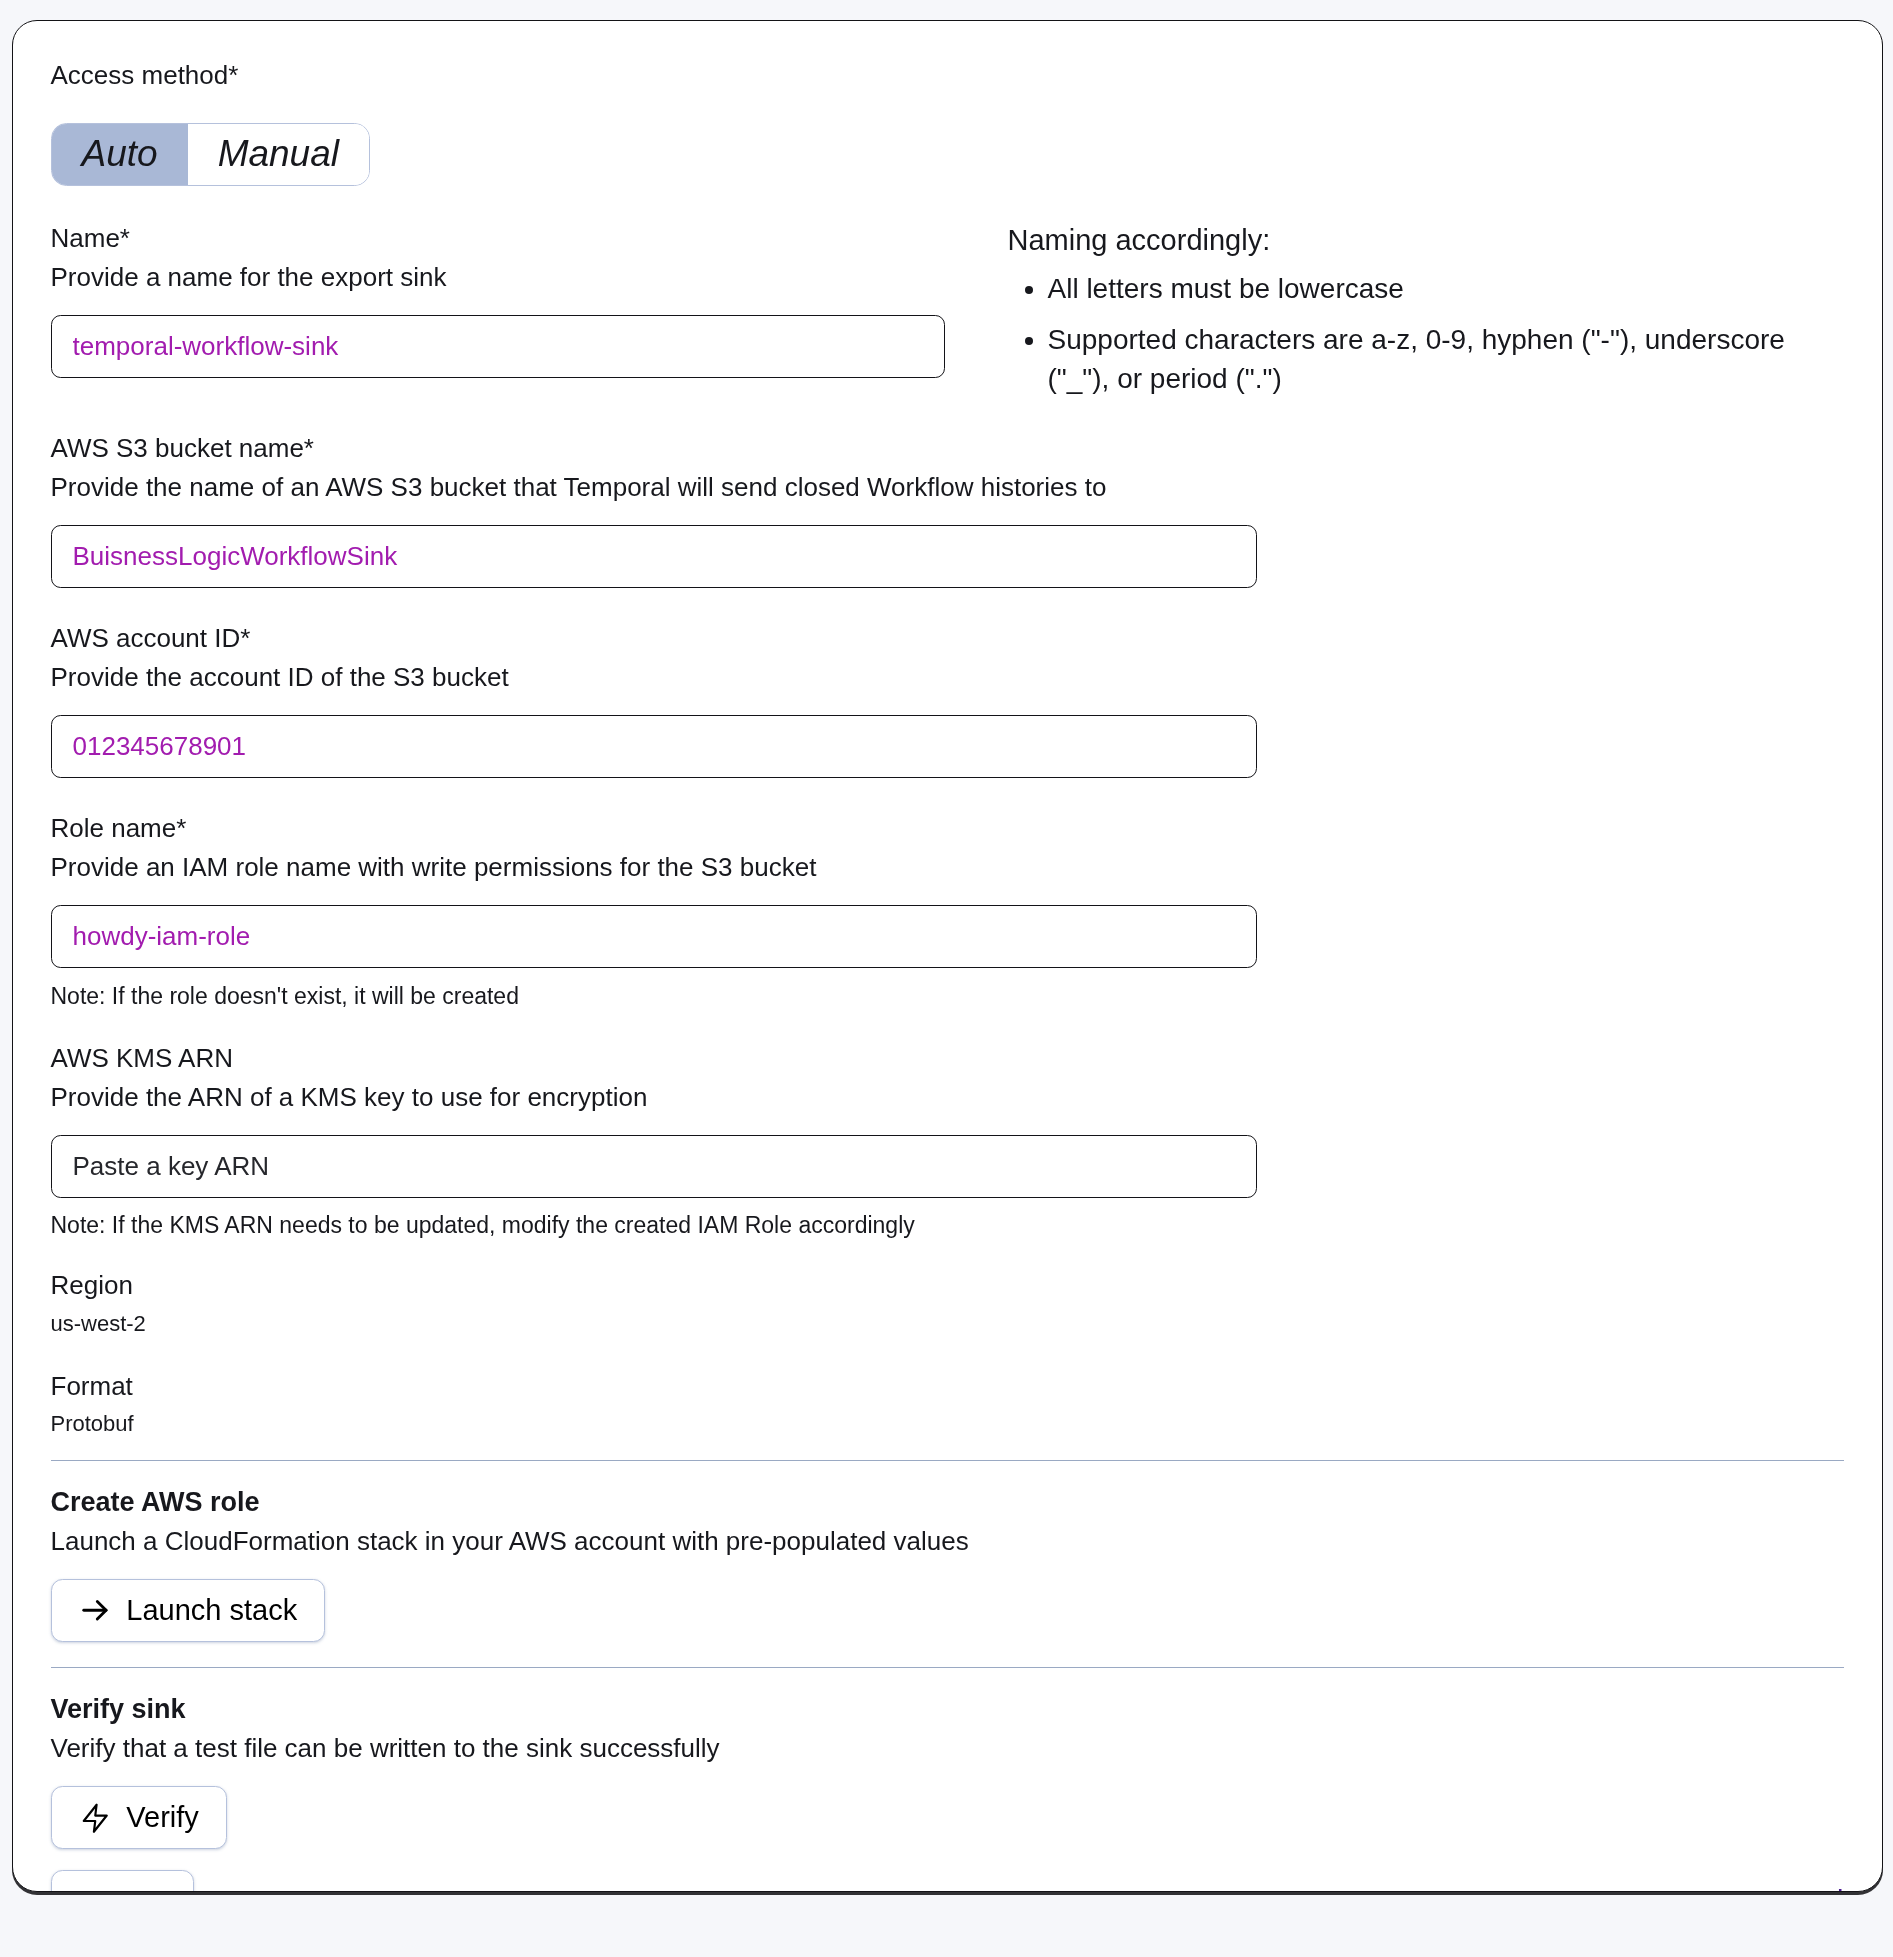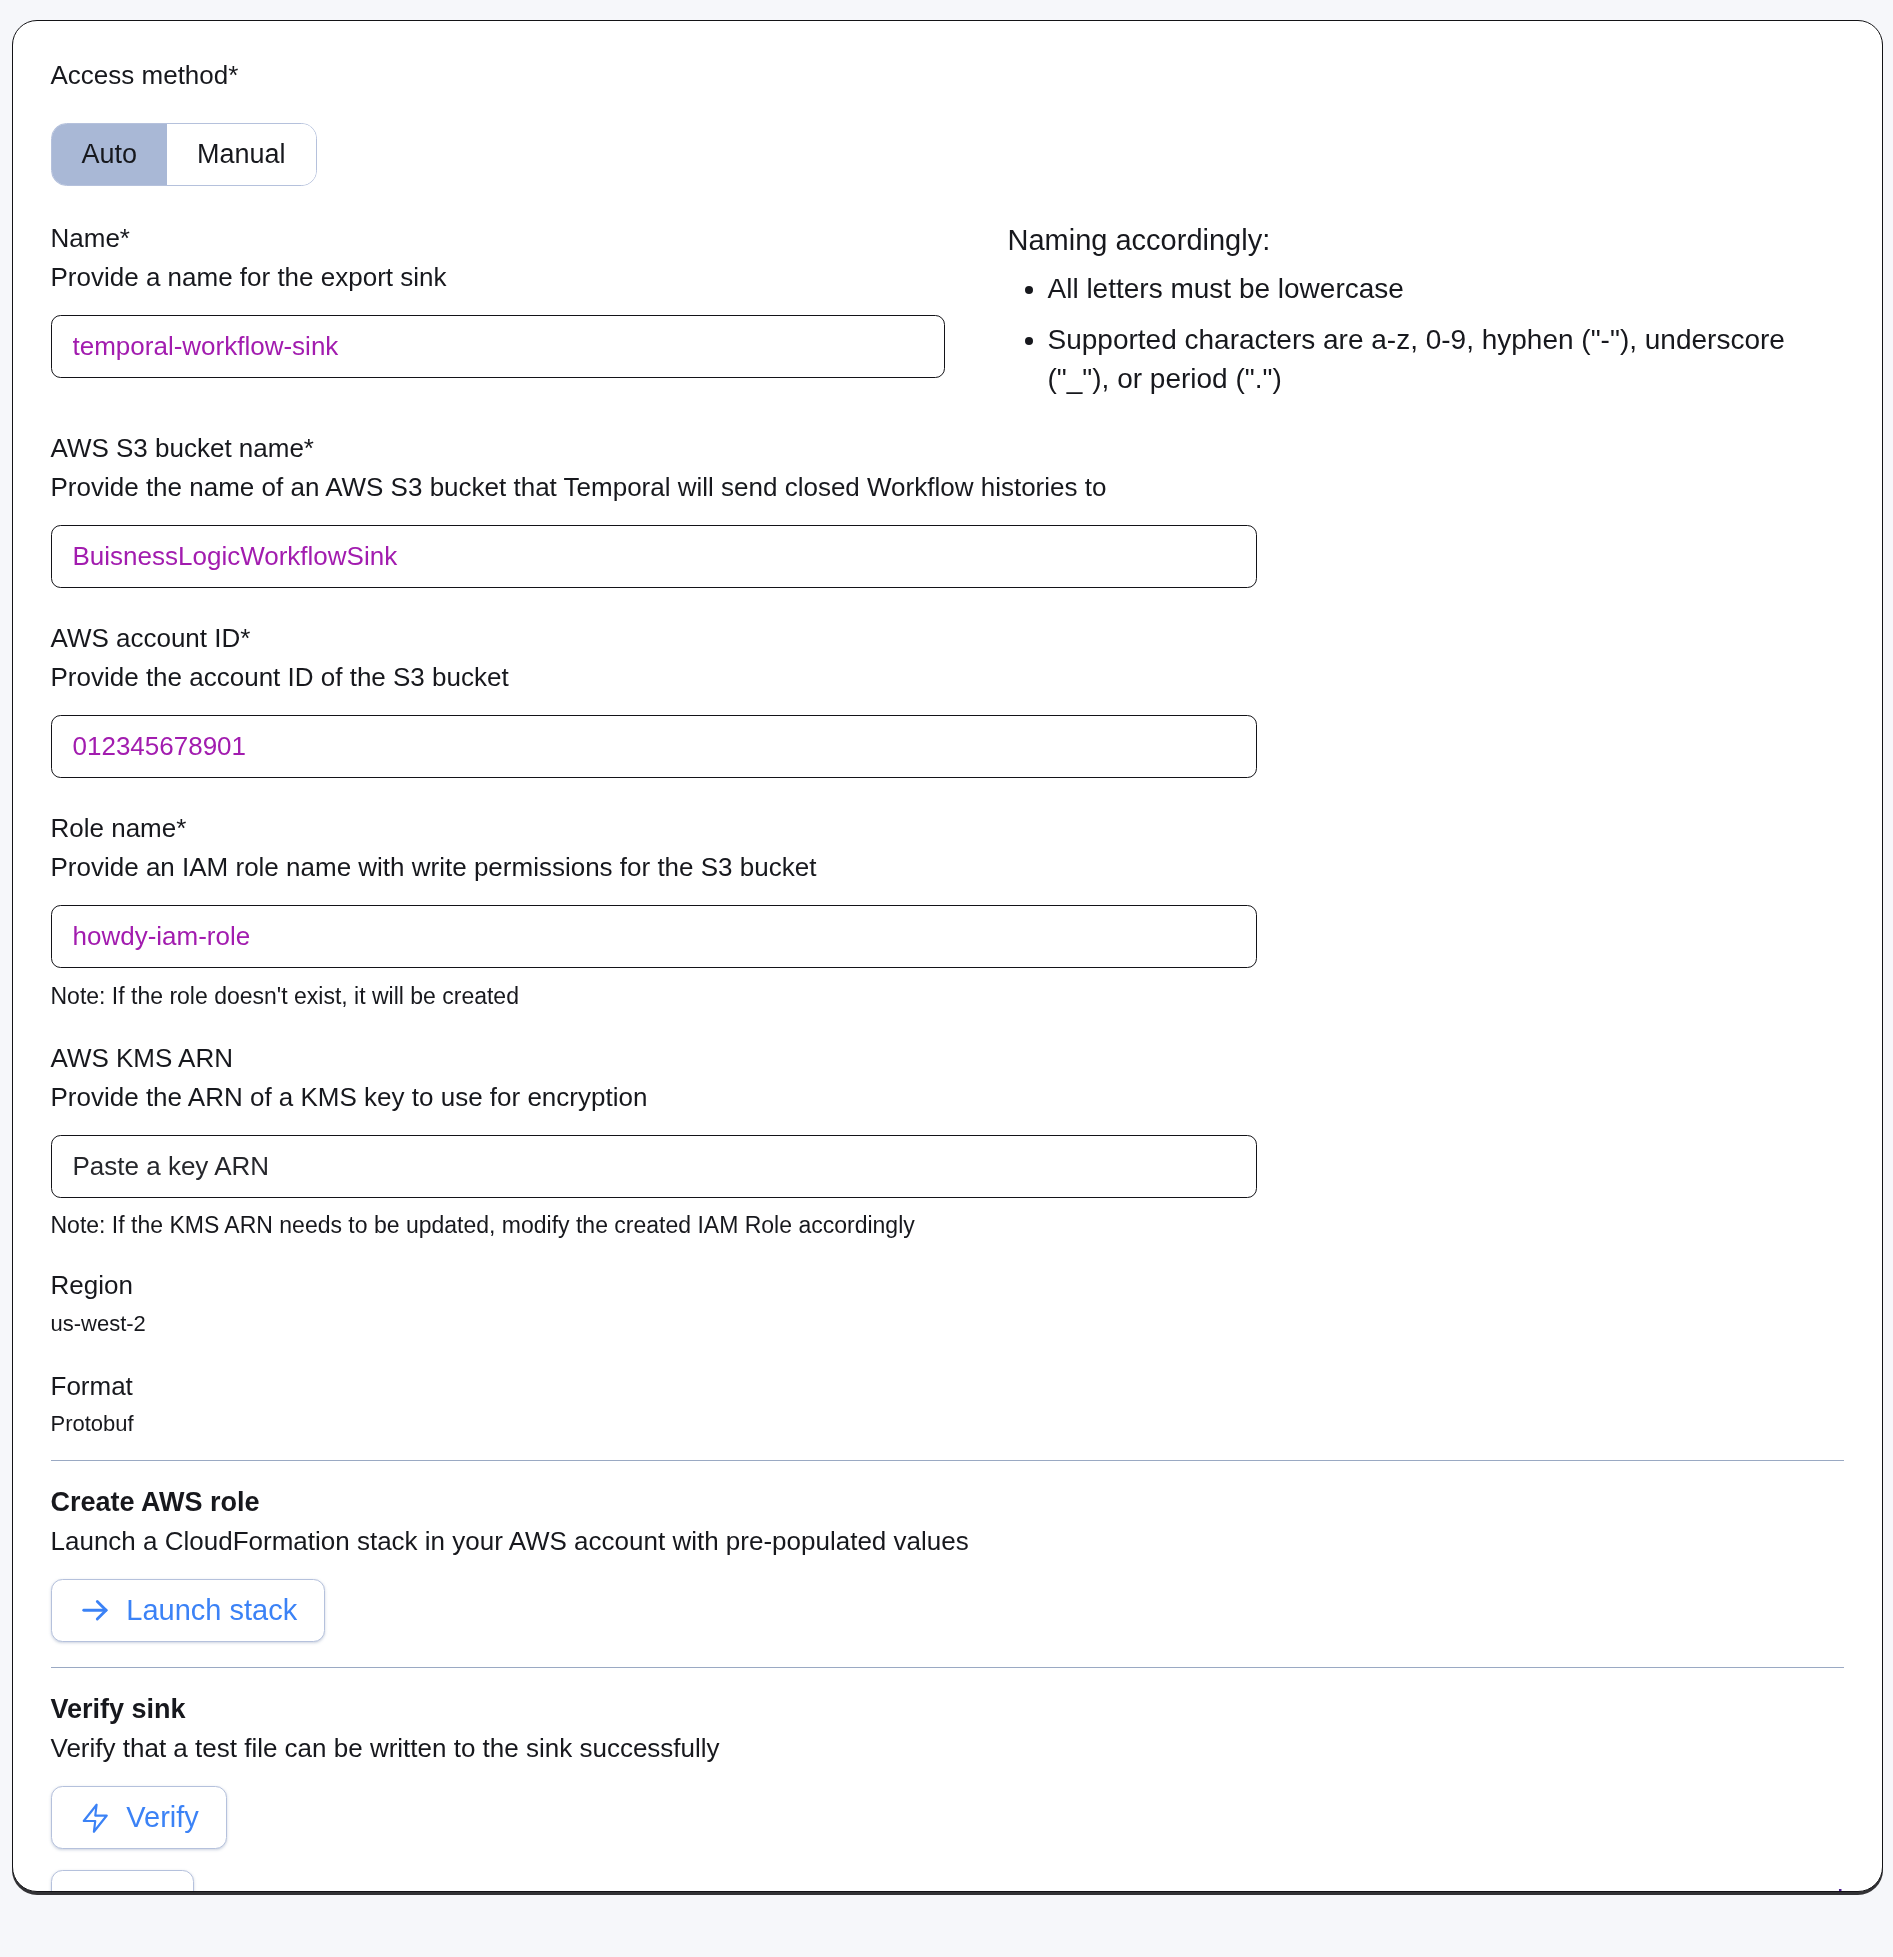--- a/index.html
+++ b/index.html
@@ -31,23 +31,24 @@
   .toggle {
     margin-top: 31px;
     display: inline-flex;
     border: 1.9px solid #b5c1dc;
     border-radius: 15.3px;
     overflow: hidden;
     height: 63px;
   }
   .toggle-option {
     display: inline-flex; align-items: center; justify-content: center;
-    font-size: 27px; padding: 0 30px;
+    font-size: 37px; padding: 0 30px;
     background: #ffffff; cursor: pointer; user-select: none;
     min-width: 99px;
+    font-style: italic;
   }
   .toggle-option.selected { background: #a9b8d6; }
 
   .field-group { margin-top: 34px; }
   .row { display: flex; margin-top: 36px; }
   .row .field-group { margin-top: 0; flex: none; width: 894px; }
 
   .text-input {
     display: block;
     margin-top: 21px;
@@ -81,21 +82,21 @@
 
   .btn {
     display: inline-flex; align-items: center; gap: 15.3px;
     margin-top: 21px;
     height: 63px; padding: 0 27px;
     background: #ffffff;
     border: 1.9px solid #b5c1dc;
     border-radius: 11.5px;
     font-size: 29px;
     font-family: "Liberation Sans", sans-serif;
-    color: #3b82f6;
+    color: #000000;
     cursor: pointer;
     box-shadow: 0 1px 2.9px rgba(140,155,185,0.45);
   }
   .btn svg { width: 32.5px; height: 32.5px; display: block; }
 
   .footer {
     margin-top: 21px;
     display: flex; justify-content: space-between; align-items: center;
   }
   .cancel-link { font-size: 29px; color: #4c1d95; cursor: pointer; text-align: right; }

